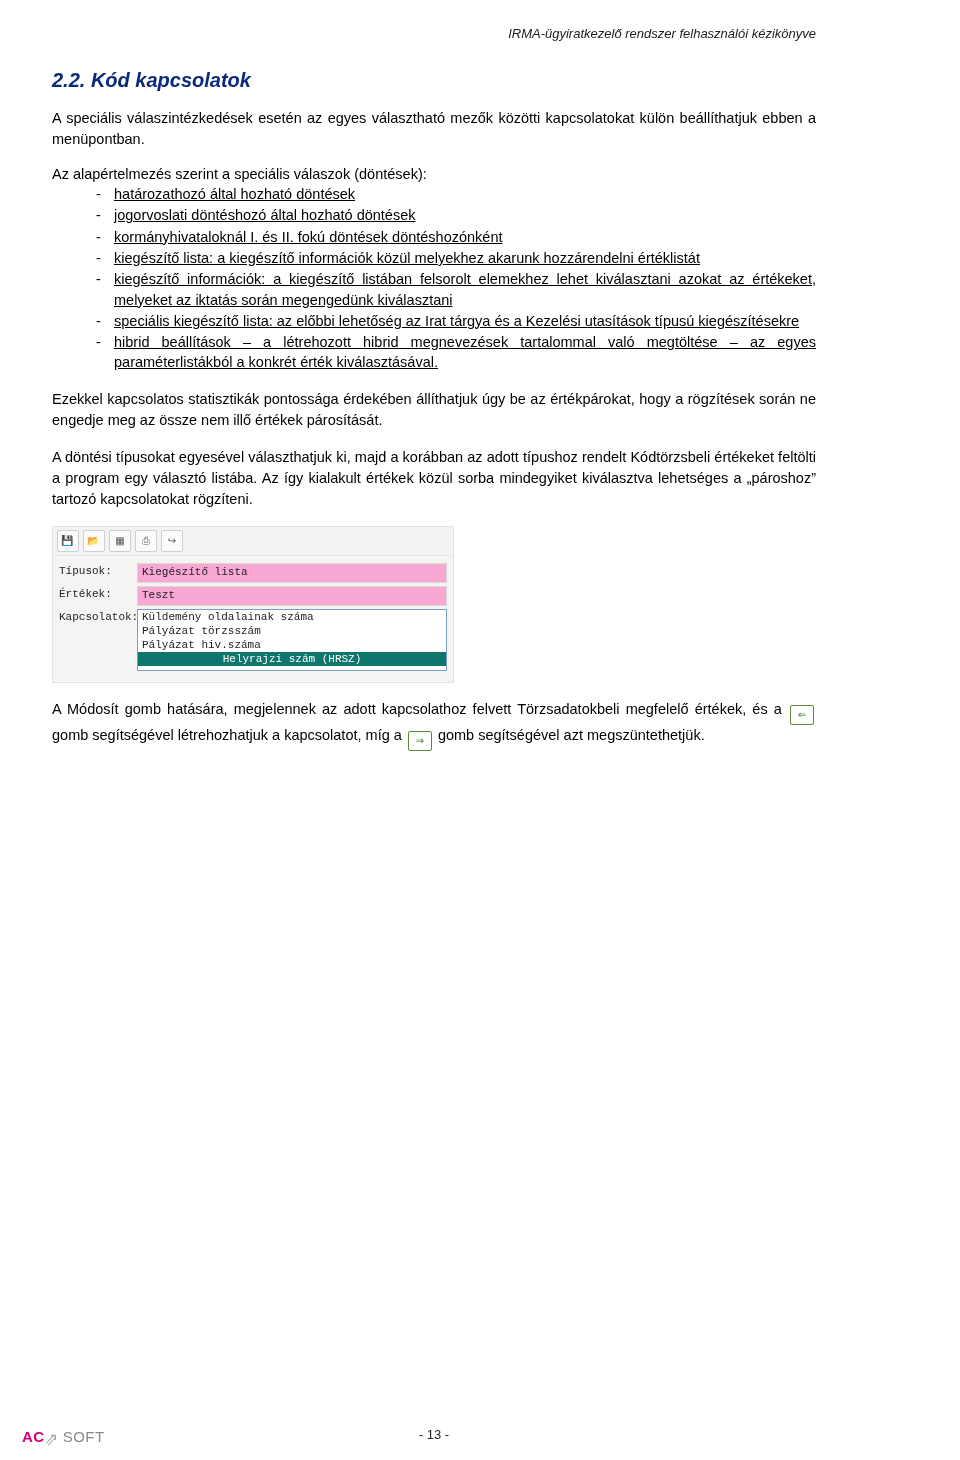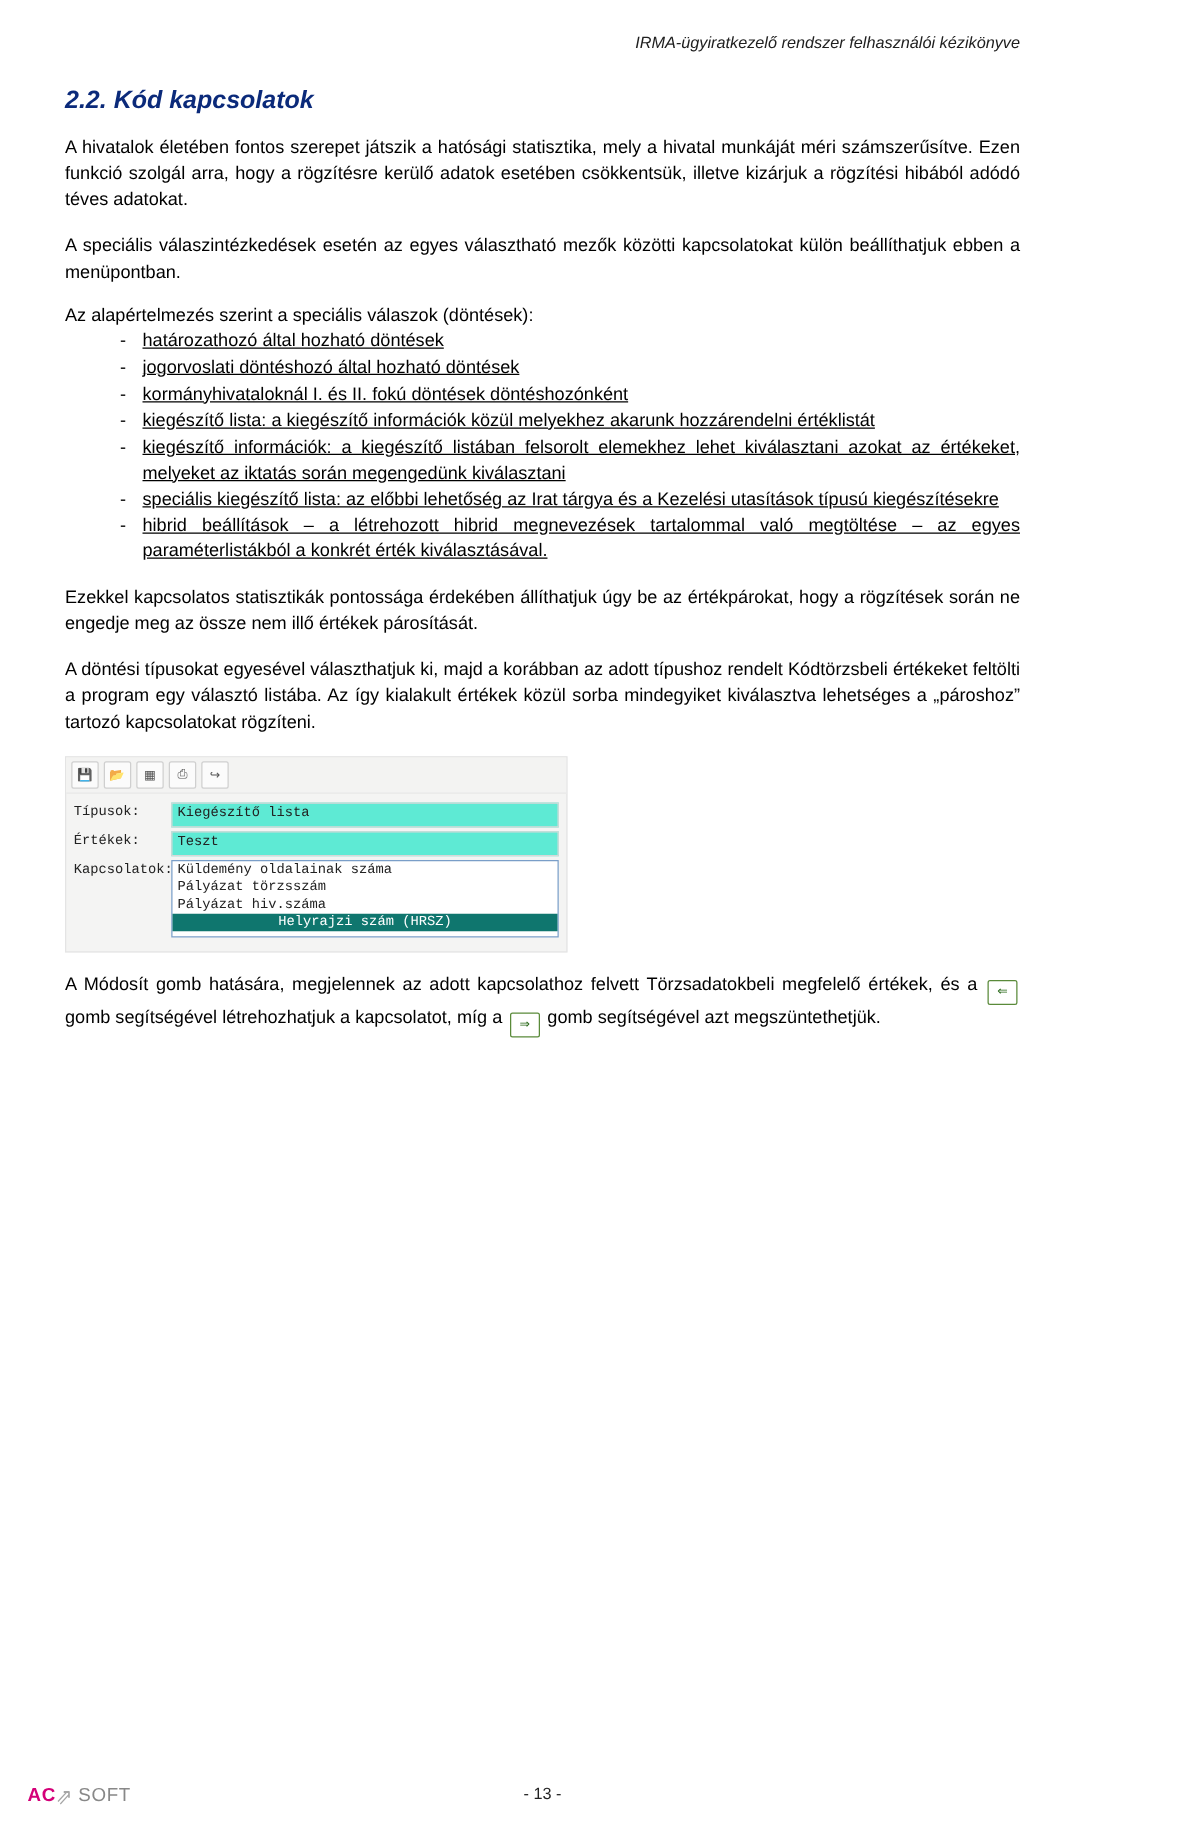--- a/index.html
+++ b/index.html
@@ -91,21 +91,21 @@
     align-items: flex-start;
     margin: 3px 0;
   }
   .ui-label {
     width: 78px;
     color: #222;
     padding-top: 2px;
   }
   .ui-value {
     flex: 1;
-    background: #5eead4;
+    background: #f9a8d4;
     border: 1px solid #d8d8d8;
     padding: 2px 4px;
     min-height: 14px;
   }
   .ui-listbox {
     flex: 1;
     border: 1px solid #7a9ec8;
     background: #fff;
     padding: 0;
     min-height: 60px;
@@ -158,21 +158,20 @@
   .footer .logo .soft { color: #888; font-weight: 500; }
 </style>
 </head>
 <body>
 
 <div class="page">
   <div class="running-header">IRMA-ügyiratkezelő rendszer felhasználói kézikönyve</div>
 
   <h2 class="section-title">2.2. Kód kapcsolatok</h2>
 
-  <p class="body">A hivatalok életében fontos szerepet játszik a hatósági statisztika, mely a hivatal munkáját méri számszerűsítve. Ezen funkció szolgál arra, hogy a rögzítésre kerülő adatok esetében csökkentsük, illetve kizárjuk a rögzítési hibából adódó téves adatokat.</p>
 
   <p class="body">A speciális válaszintézkedések esetén az egyes választható mezők közötti kapcsolatokat külön beállíthatjuk ebben a menüpontban.</p>
 
   <div class="intro-line">Az alapértelmezés szerint a speciális válaszok (döntések):</div>
   <ul class="dash">
     <li>határozathozó által hozható döntések</li>
     <li>jogorvoslati döntéshozó által hozható döntések</li>
     <li>kormányhivataloknál I. és II. fokú döntések döntéshozónként</li>
     <li>kiegészítő lista: a kiegészítő információk közül melyekhez akarunk hozzárendelni értéklistát</li>
     <li>kiegészítő információk: a kiegészítő listában felsorolt elemekhez lehet kiválasztani azokat az értékeket, melyeket az iktatás során megengedünk kiválasztani</li>

